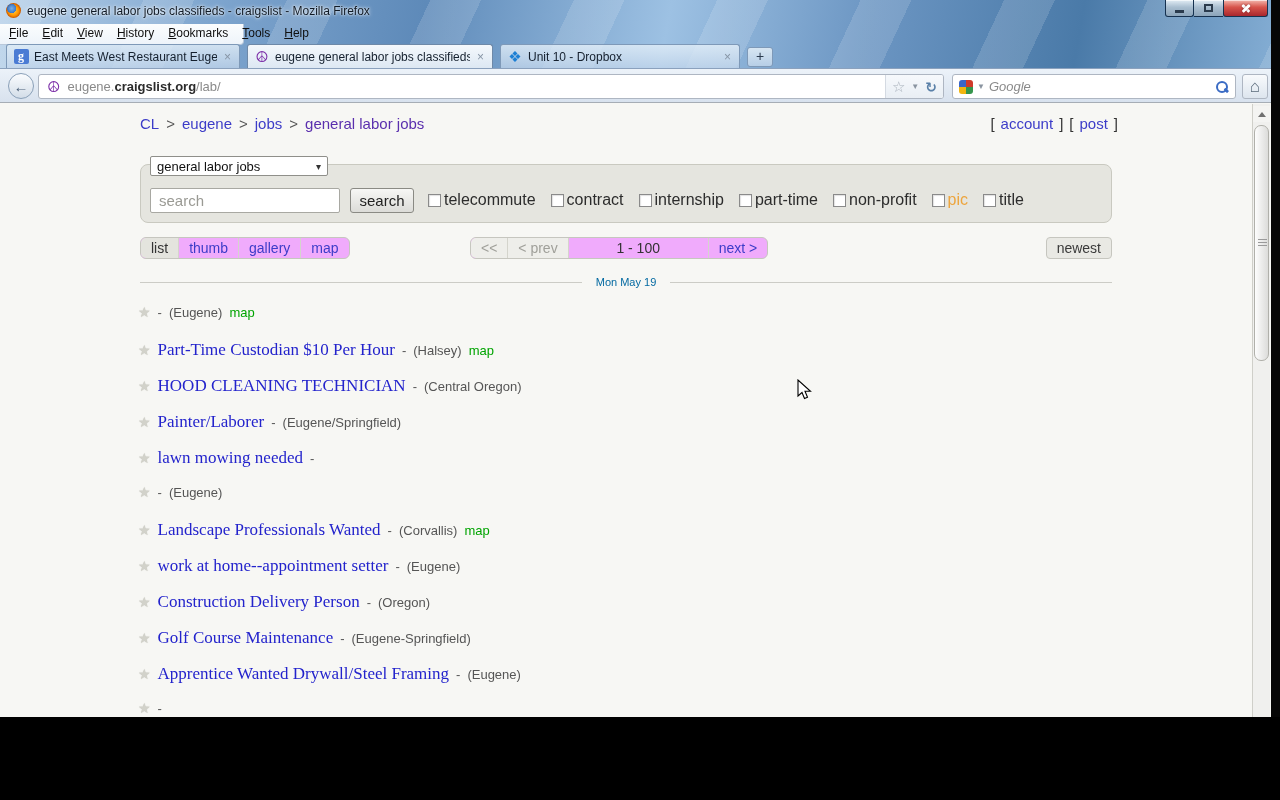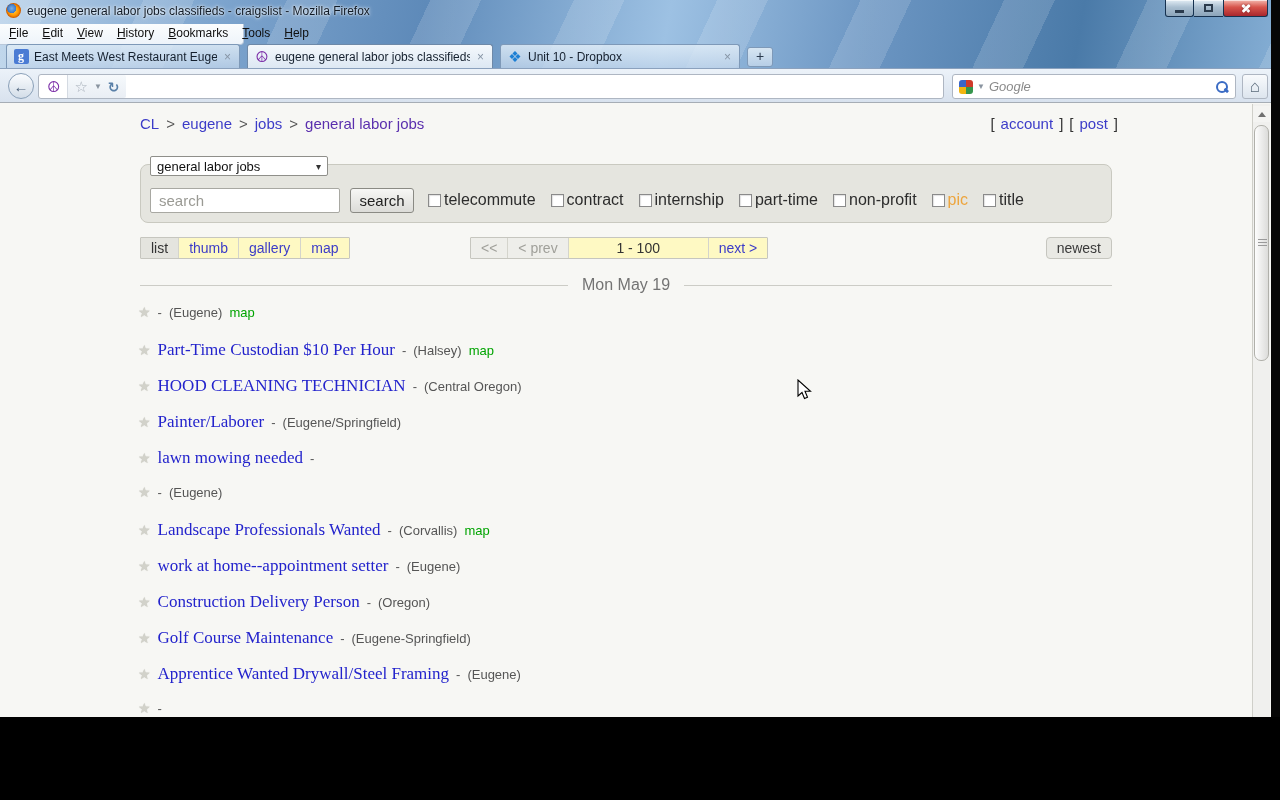--- a/index.html
+++ b/index.html
@@ -104,35 +104,35 @@
   .query-input::placeholder { color:#9a9a94; }
   .go-btn { position:absolute; left:350px; top:84px; width:64px; height:25px; background:linear-gradient(#f7f7f5,#dcdcd8); border:1px solid #8a8a84; border-radius:3px;
     font-size:15px; color:#222; display:flex; align-items:center; justify-content:center; cursor:default; }
   .filters { position:absolute; left:428px; top:87px; display:flex; align-items:center; gap:15px; }
   .filter { display:flex; align-items:center; gap:3px; }
   .cb { width:13px; height:13px; background:#fff; border:1px solid #8a8a8a; box-shadow:inset 1px 1px 1px rgba(0,0,0,0.12); flex:none; cursor:pointer; }
   .filter-label { font-size:16px; color:#2c2c2c; }
   .filter-label.orange { color:#eda53e; }
 
   .view-row { position:absolute; left:0; top:133px; width:1280px; height:22px; }
-  .btn-group { display:flex; border:1px solid #c6c6bf; border-radius:1px; overflow:hidden; background:#fef9c3; position:absolute; height:22px; }
+  .btn-group { display:flex; border:1px solid #c6c6bf; border-radius:6px; overflow:hidden; background:#f0abfc; position:absolute; height:22px; }
   .bg-cell { display:flex; align-items:center; justify-content:center; font-size:14px; padding:0 10px; border-right:1px solid #d4d4cc; cursor:pointer; }
   .bg-cell:last-child { border-right:none; }
   .modes { left:140px; }
   .cell-selected { background:#e4e4de; color:#333; }
   .cell-link { color:#3c3cc8; }
   .pager { left:470px; }
   .cell-disabled { background:#eeeeea; color:#a0a09a; }
   .cell-range { width:140px; color:#333; }
   .newest-btn { position:absolute; right:168px; top:0; height:22px; padding:0 10px; background:#e9e9e4; border:1px solid #c6c6bf; border-radius:4px;
     font-size:14px; color:#3a3a3a; display:flex; align-items:center; cursor:pointer; }
 
   .date-row { position:absolute; left:140px; top:172px; width:972px; display:flex; align-items:center; gap:14px; }
   .date-line { flex:1; height:1px; background:#ccccc6; }
-  .date-text { font-size:16px; color:#737373; }
+  .date-text { font-size:11px; color:#0369a1; }
 
   .listing-row { position:absolute; left:138px; display:flex; align-items:baseline; gap:7px; width:1040px; }
   .star-icon { font-size:14px; color:#d2d2ca; text-shadow:0 0 1px #b8b8b0; cursor:pointer; }
   .listing-title { font-family:"Liberation Serif","DejaVu Serif",serif; font-size:17px; color:#2323cc; text-decoration:none; cursor:pointer; }
   .listing-sep { font-size:13px; color:#555; }
   .listing-loc { font-size:13px; color:#555; }
   .listing-loc:empty { display:none; }
   .map-link { font-size:13px; color:#00a400; cursor:pointer; }
   .map-link:empty { display:none; }
 
@@ -235,20 +235,21 @@
       <span class="tab-label">Unit 10 - Dropbox</span>
       <span class="tab-close">×</span>
     </div>
     <div class="newtab-btn">+</div>
   </div>
 
   <div class="navbar">
     <div class="back-btn">←</div>
     <div class="urlbar">
       <span class="site-icon">☮</span>
+      <span class="url-text"><span class="url-prefix">eugene.</span><span class="url-domain">craigslist.org</span><span class="url-path">/lab/</span></span>
       <span class="urlbar-controls">
         <span class="bm-star">☆</span>
         <span class="tiny-drop">▼</span>
         <span class="reload-icon">↻</span>
       </span>
     </div>
     <div class="searchbox">
       <span class="g-icon">
           <i class="g1"></i>
           <i class="g2"></i>

